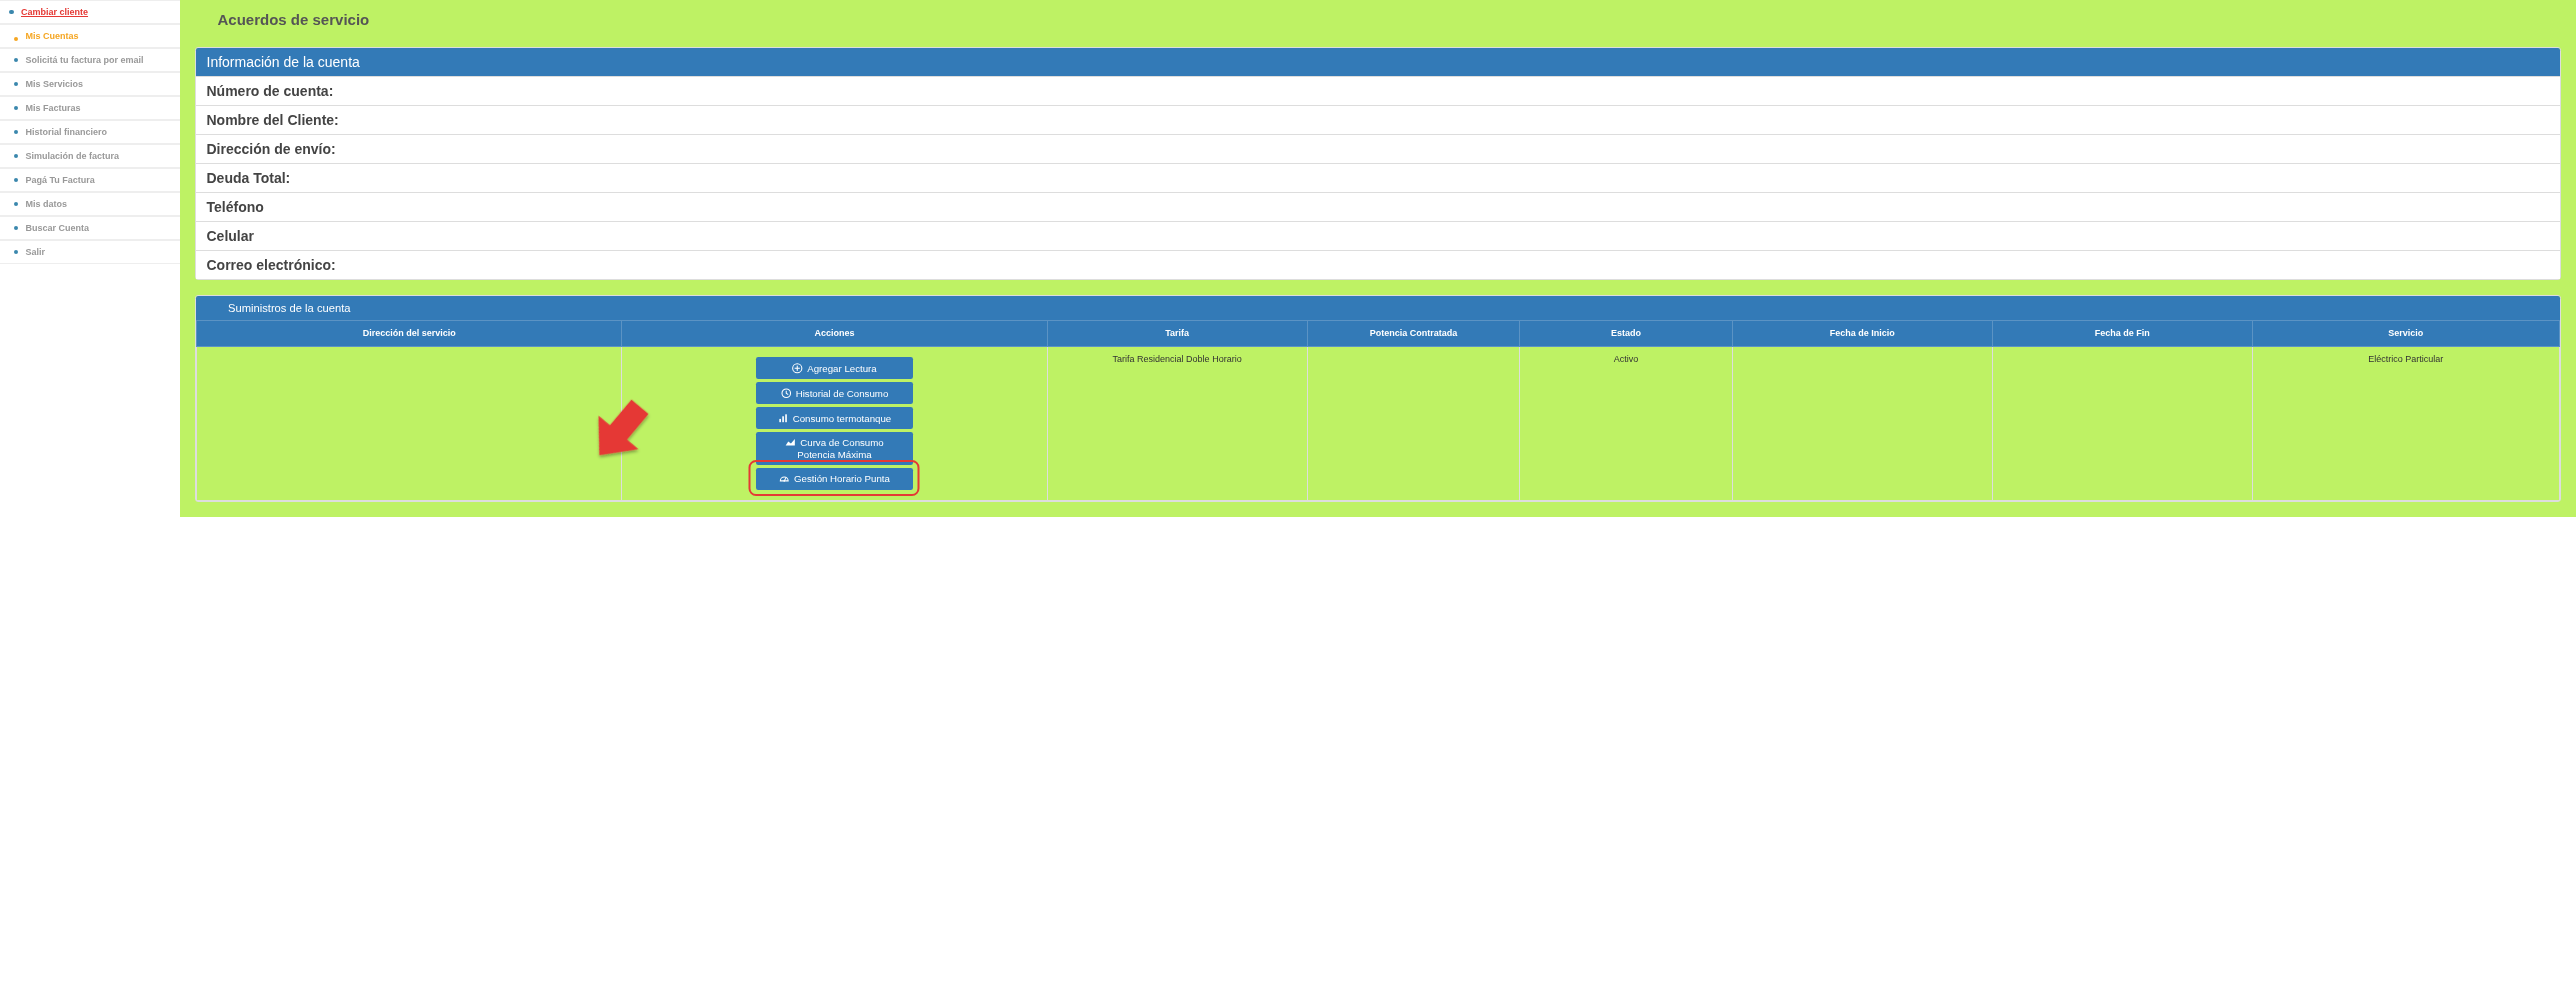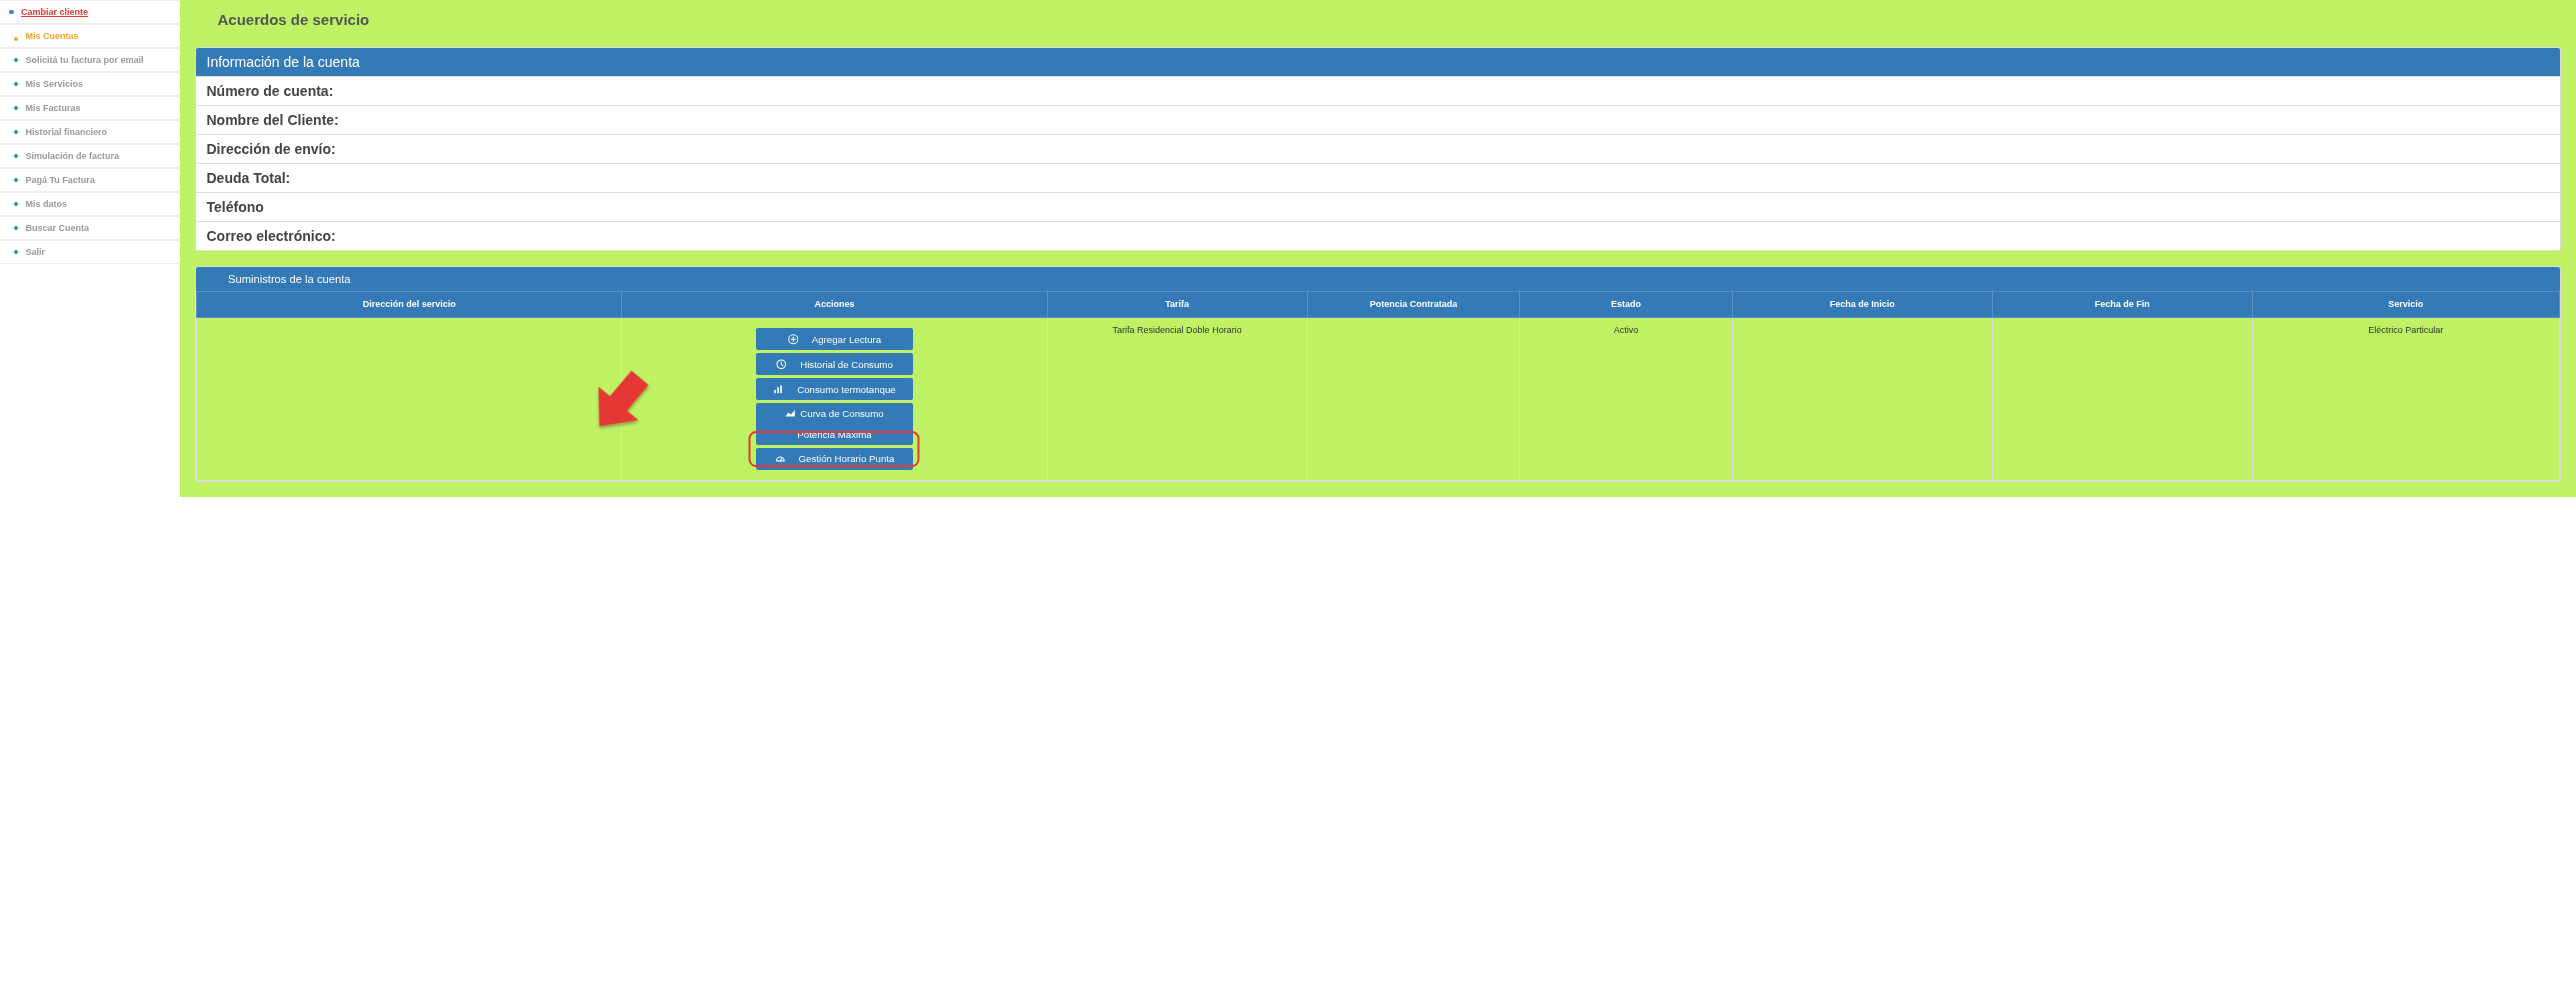--- a/index.html
+++ b/index.html
@@ -16,21 +16,21 @@
     .main { flex:1; padding:0 15px; background:#bef264; }
     .page-title { font-size:15px; font-weight:700; color:#555; padding:11.2px 22.5px 18.7px; }
     .panel { border:0.7px solid #ddd; border-radius:3px; margin-bottom:15px; }
     .panel-heading { background:#337ab7; color:#fff; padding:6px 10.5px; border-top-left-radius:2.2px; border-top-right-radius:2.2px; font-size:14px; }
     .info-row { border-top:0.7px solid #ddd; padding:6px 10.5px; font-size:14px; font-weight:700; color:#444; background:#fff; }
     .info-row:nth-child(even){  }
     table.supply { width:100%; border-collapse:collapse; }
     table.supply th { background:#337ab7; color:#fff; font-weight:700; font-size:9px; padding:7.5px 4.5px; border:0.7px solid #5b93c4; text-align:center; }
     table.supply td { border:0.7px solid #ddd; padding:7.5px 4.5px; text-align:center; font-size:9px; vertical-align:top; }
     .actions-cell { padding:6px 3px; position:relative; }
-    .btn { display:flex; align-items:center; justify-content:center; background:#337ab7; color:#fff; border:none; border-radius:2.2px; padding:5.2px 7.5px; font-size:9.7px; cursor:pointer; width:157px; margin:3px auto; line-height:1.2;gap:9px; }
+    .btn { display:flex; align-items:center; justify-content:center; background:#337ab7; color:#fff; border:none; border-radius:2.2px; padding:5.2px 7.5px; font-size:9.7px; cursor:pointer; width:157px; margin:3px auto; line-height:1.2; }
     .btn .icn { margin-right:4.5px; display:inline-flex; }
     .btn.two-line { flex-direction:column; padding:4.5px 7.5px; }
     .btn.two-line .line1 { display:flex; align-items:center; }
     .highlight-ring { position:absolute; width:171px; height:36px; border:2.2px solid #e53935; border-radius:7.5px; left:50%; transform:translateX(-50%); top:113px; pointer-events:none; }
     .arrow-wrap { position:absolute; left:-45px; top:45px; pointer-events:none; }
     svg { display:block; }
     .sub-panel-heading { font-size:11.2px;padding-left:32px; }
   </style>
 </head>
 <body>
@@ -90,20 +90,21 @@
   <main class="main">
     <h2 class="page-title">Acuerdos de servicio</h2>
 
     <div class="panel">
       <div class="panel-heading">Información de la cuenta</div>
       <div class="info-row">Número de cuenta:</div>
       <div class="info-row">Nombre del Cliente:</div>
       <div class="info-row">Dirección de envío:</div>
       <div class="info-row">Deuda Total:</div>
       <div class="info-row">Teléfono</div>
+      <div class="info-row">Celular</div>
       <div class="info-row">Correo electrónico:</div>
     </div>
 
     <div class="panel">
       <div class="panel-heading sub-panel-heading">Suministros de la cuenta</div>
       <table class="supply">
         <thead>
           <tr>
             <th style="width:18%">Dirección del servicio</th>
             <th style="width:18%">Acciones</th>

